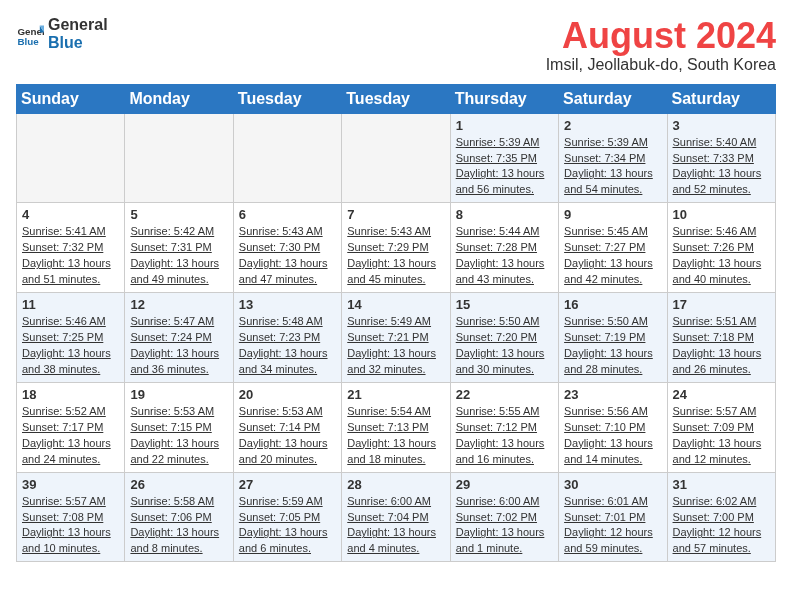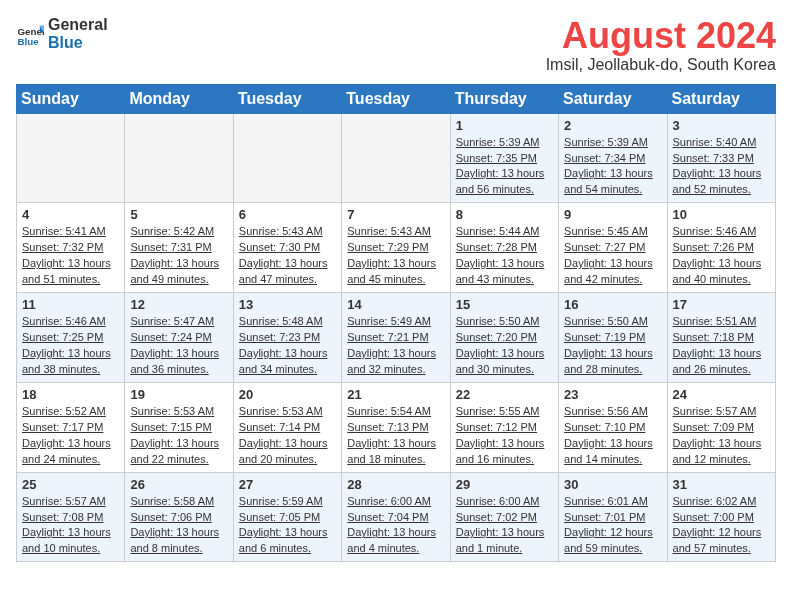--- a/index.html
+++ b/index.html
@@ -290,21 +290,21 @@
         <td>
           <span class="day-num">24</span>
           <div class="day-info" style="white-space: pre-line;">Sunrise: 5:57 AM
 Sunset: 7:09 PM
 Daylight: 13 hours
 and 12 minutes.</div>
         </td>
       </tr>
       <tr>
         <td class="alt-row">
-          <span class="day-num">25</span>
+          <span class="day-num">39</span>
           <div class="day-info" style="white-space: pre-line;">Sunrise: 5:57 AM
 Sunset: 7:08 PM
 Daylight: 13 hours
 and 10 minutes.</div>
         </td>
         <td class="alt-row">
           <span class="day-num">26</span>
           <div class="day-info" style="white-space: pre-line;">Sunrise: 5:58 AM
 Sunset: 7:06 PM
 Daylight: 13 hours

